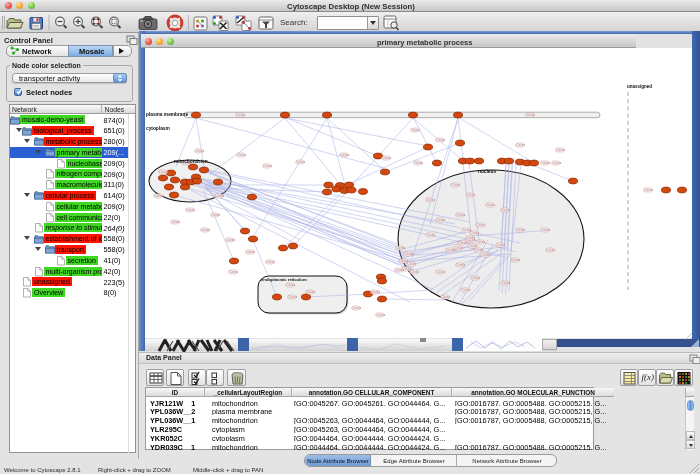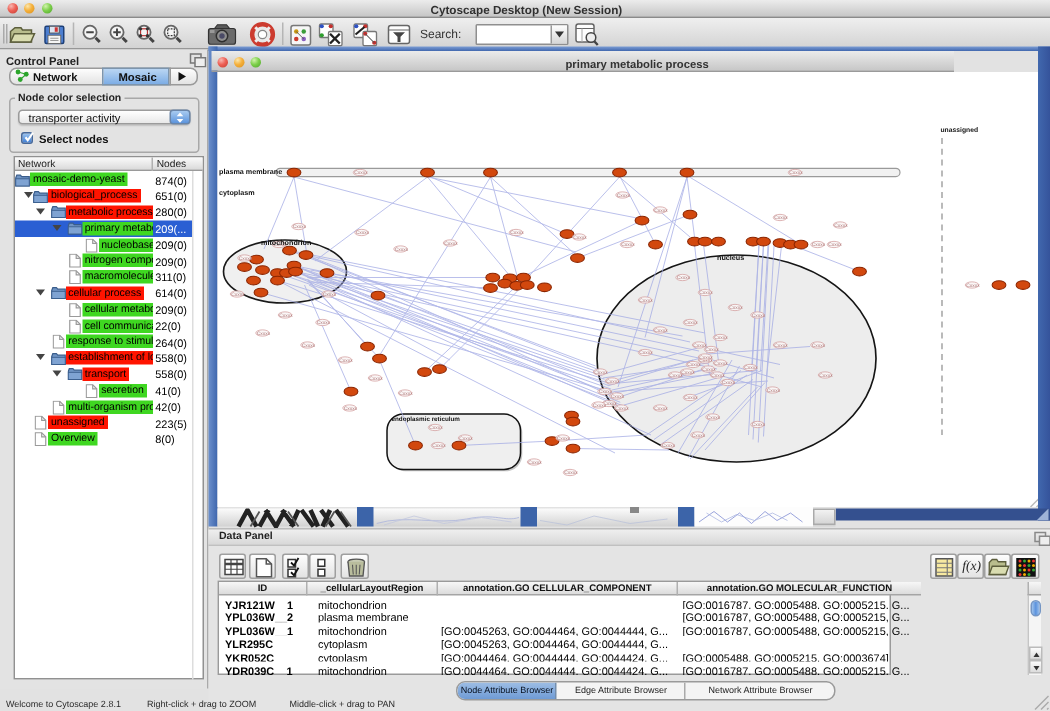--- a/index.html
+++ b/index.html
@@ -233,21 +233,21 @@
           <div class="cnt" style="">209(0)</div>
         </div>
         <div class="trow" style="top:97.8px;">
           <svg width="9" height="10" style="position:absolute;left:36px;top:0.8px">
             <path d="M0.5 0.5 L4.8 0.5 L7.5 3.2 L7.5 9 L0.5 9 Z" fill="#fff" stroke="#9a9a9a" stroke-width="0.8"></path>
             <path d="M4.8 0.5 L4.8 3.2 L7.5 3.2" fill="none" stroke="#9a9a9a" stroke-width="0.8"></path>
           </svg>
           <div class="lbl green" style="left:45px;max-width:47px">cell communicat</div>
           <div class="cnt" style="">22(0)</div>
         </div>
-        <div class="trow" style="top:108.6px;">
+        <div class="trow" style="top:108.6px;font-style:italic;">
           <svg width="9" height="10" style="position:absolute;left:25px;top:0.8px">
             <path d="M0.5 0.5 L4.8 0.5 L7.5 3.2 L7.5 9 L0.5 9 Z" fill="#fff" stroke="#9a9a9a" stroke-width="0.8"></path>
             <path d="M4.8 0.5 L4.8 3.2 L7.5 3.2" fill="none" stroke="#9a9a9a" stroke-width="0.8"></path>
           </svg>
           <div class="lbl green" style="left:34px;max-width:58px">response to stimul</div>
           <div class="cnt" style="">264(0)</div>
         </div>
         <div class="trow" style="top:119.4px;">
           <div class="arr" style="left:14.5px"></div>
           <svg width="11" height="9" style="position:absolute;left:24px;top:1.2px">
@@ -761,20 +761,21 @@
     <div class="abs" style="left:0;top:0;width:468px;height:9px;background:linear-gradient(#f7f7f7,#dcdcdc);border-bottom:1px solid #a5a5a5">
       <div class="abs" style="left:0;top:0;width:59px;height:9px;border-right:1px solid #b0b0b0;text-align:center;font-size:6.4px;color:#111;font-weight:bold;line-height:9px">ID</div>
       <div class="abs" style="left:59px;top:0;width:87px;height:9px;border-right:1px solid #b0b0b0;text-align:center;font-size:6.4px;color:#111;font-weight:bold;line-height:9px">_cellularLayoutRegion</div>
       <div class="abs" style="left:146px;top:0;width:160px;height:9px;border-right:1px solid #b0b0b0;text-align:center;font-size:6.4px;color:#111;font-weight:bold;line-height:9px">annotation.GO CELLULAR_COMPONENT</div>
       <div class="abs" style="left:306px;top:0;width:162px;height:9px;text-align:center;font-size:6.4px;color:#111;font-weight:bold;line-height:9px">annotation.GO MOLECULAR_FUNCTION</div>
     </div>
     <div id="drows" class="abs" style="left:0;top:9.5px;width:540px;height:53px;overflow:hidden">
         <div class="abs" style="top:0.0px;left:0;width:540px;height:8.8px;white-space:nowrap;overflow:hidden">
           <div class="abs" style="left:4px;top:1px;font-size:7.3px;font-weight:bold;color:#000">YJR121W__1</div>
           <div class="abs" style="left:66px;top:1px;font-size:7.3px;color:#000">mitochondrion</div>
+          <div class="abs" style="left:148px;top:1px;width:158px;overflow:hidden;font-size:7.3px;color:#000">[GO:0045267, GO:0045261, GO:0044464, G...</div>
           <div class="abs" style="left:309px;top:1px;width:159px;overflow:hidden;font-size:7.3px;color:#000">[GO:0016787, GO:0005488, GO:0005215, G...</div>
         </div>
         <div class="abs" style="top:8.8px;left:0;width:540px;height:8.8px;white-space:nowrap;overflow:hidden">
           <div class="abs" style="left:4px;top:1px;font-size:7.3px;font-weight:bold;color:#000">YPL036W__2</div>
           <div class="abs" style="left:66px;top:1px;font-size:7.3px;color:#000">plasma membrane</div>
           <div class="abs" style="left:309px;top:1px;width:159px;overflow:hidden;font-size:7.3px;color:#000">[GO:0016787, GO:0005488, GO:0005215, G...</div>
         </div>
         <div class="abs" style="top:17.6px;left:0;width:540px;height:8.8px;white-space:nowrap;overflow:hidden">
           <div class="abs" style="left:4px;top:1px;font-size:7.3px;font-weight:bold;color:#000">YPL036W__1</div>
           <div class="abs" style="left:66px;top:1px;font-size:7.3px;color:#000">mitochondrion</div>
@@ -783,21 +784,20 @@
         </div>
         <div class="abs" style="top:26.4px;left:0;width:540px;height:8.8px;white-space:nowrap;overflow:hidden">
           <div class="abs" style="left:4px;top:1px;font-size:7.3px;font-weight:bold;color:#000">YLR295C</div>
           <div class="abs" style="left:66px;top:1px;font-size:7.3px;color:#000">cytoplasm</div>
           <div class="abs" style="left:148px;top:1px;width:158px;overflow:hidden;font-size:7.3px;color:#000">[GO:0045263, GO:0044464, GO:0044444, G...</div>
         </div>
         <div class="abs" style="top:35.2px;left:0;width:540px;height:8.8px;white-space:nowrap;overflow:hidden">
           <div class="abs" style="left:4px;top:1px;font-size:7.3px;font-weight:bold;color:#000">YKR052C</div>
           <div class="abs" style="left:66px;top:1px;font-size:7.3px;color:#000">cytoplasm</div>
           <div class="abs" style="left:148px;top:1px;width:158px;overflow:hidden;font-size:7.3px;color:#000">[GO:0044464, GO:0044444, GO:0044424, G...</div>
-          <div class="abs" style="left:309px;top:1px;width:159px;overflow:hidden;font-size:7.3px;color:#000">[GO:0005488, GO:0005215, GO:0003674]</div>
         </div>
         <div class="abs" style="top:44.0px;left:0;width:540px;height:8.8px;white-space:nowrap;overflow:hidden">
           <div class="abs" style="left:4px;top:1px;font-size:7.3px;font-weight:bold;color:#000">YDR039C__1</div>
           <div class="abs" style="left:66px;top:1px;font-size:7.3px;color:#000">mitochondrion</div>
           <div class="abs" style="left:148px;top:1px;width:158px;overflow:hidden;font-size:7.3px;color:#000">[GO:0044464, GO:0044444, GO:0044424, G...</div>
           <div class="abs" style="left:309px;top:1px;width:159px;overflow:hidden;font-size:7.3px;color:#000">[GO:0016787, GO:0005488, GO:0005215, G...</div>
         </div>
       </div>
 
     <div class="abs" style="left:539px;top:9px;width:9px;height:53px;background:#f5f5f5;border-left:1px solid #c5c5c5">

